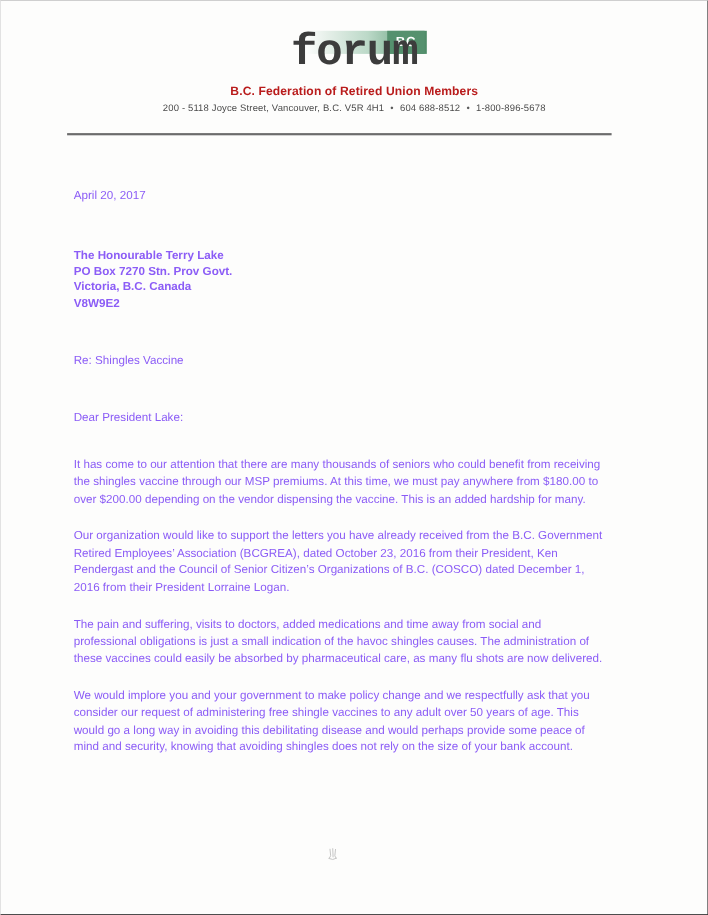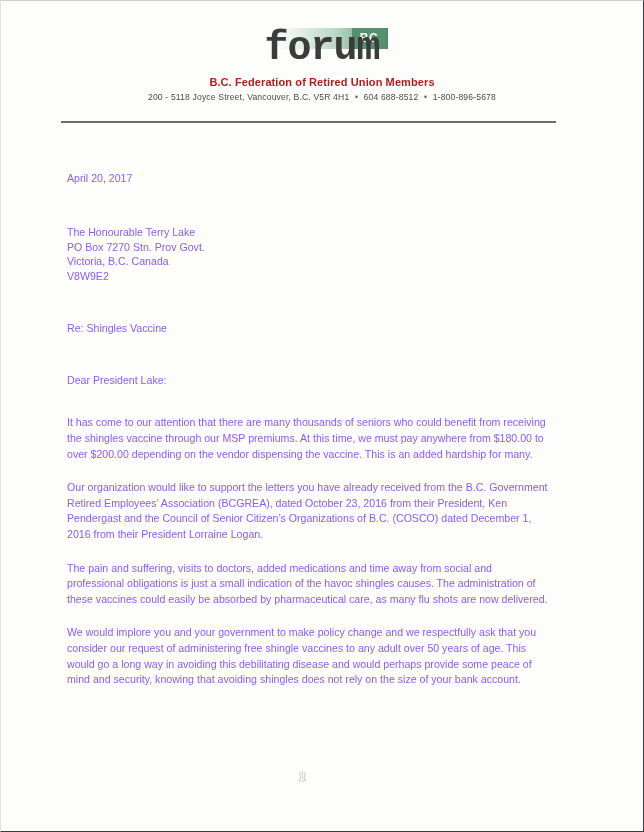--- a/index.html
+++ b/index.html
@@ -137,20 +137,21 @@
   .date {
     font-size: 10.6px;
     line-height: 14px;
     margin-bottom: 40px;
   }
 
   .recipient {
     font-size: 10.6px;
     line-height: 14.6px;
     margin-bottom: 38px;
+    font-weight: bold;
   }
   .recipient div { white-space: nowrap; }
 
   .subject {
     font-size: 10.6px;
     line-height: 14px;
     margin-bottom: 38px;
   }
 
   .salutation {

